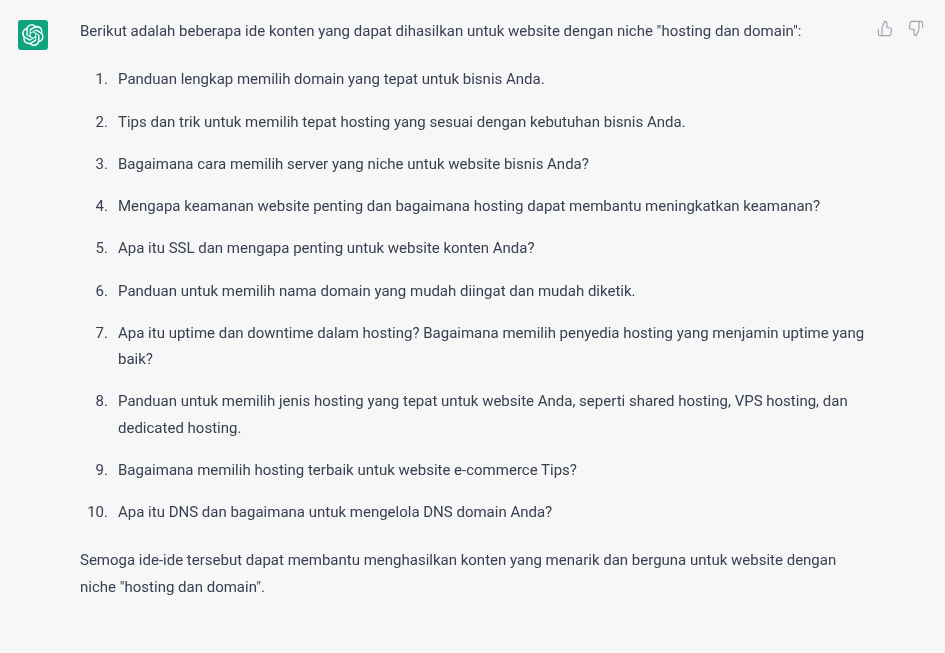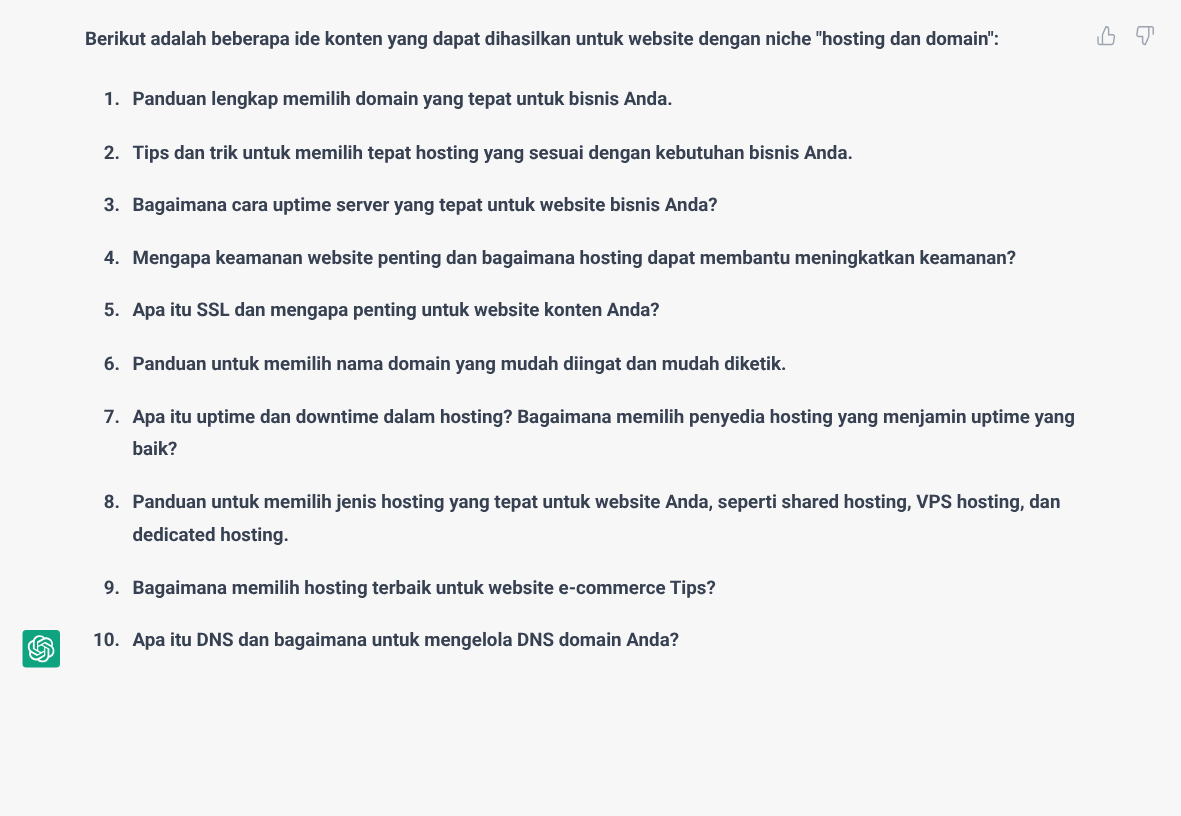--- a/index.html
+++ b/index.html
@@ -10,24 +10,23 @@
     body {
       font-family: -apple-system, BlinkMacSystemFont, "Segoe UI", Roboto, "Helvetica Neue", Arial, sans-serif;
       background: #f7f7f8;
       color: #374151;
       font-size: 15px;
       line-height: 1.75;
     }
     .message-row {
       display: flex;
       padding: 18px 24px 26px 18px;
-      gap: 20px;
-      align-items: flex-end;
+      gap: 32px;
+      align-items: flex-start;
       position: relative;
-      font-weight: bold;
     }
     .avatar {
       width: 30px;
       height: 30px;
       background: #10a37f;
       border-radius: 3px;
       display: flex;
       align-items: center;
       justify-content: center;
       flex-shrink: 0;
@@ -111,21 +110,21 @@
     <p class="intro">Berikut adalah beberapa ide konten yang dapat dihasilkan untuk website dengan niche "hosting dan domain":</p>
 
     <ol>
       <li>
           <span>Panduan lengkap memilih domain yang tepat untuk bisnis Anda.</span>
         </li>
       <li>
           <span>Tips dan trik untuk memilih tepat hosting yang sesuai dengan kebutuhan bisnis Anda.</span>
         </li>
       <li>
-          <span>Bagaimana cara uptime server yang tepat untuk website bisnis Anda?</span>
+          <span>Bagaimana cara memilih server yang niche untuk website bisnis Anda?</span>
         </li>
       <li>
           <span>Mengapa keamanan website penting dan bagaimana hosting dapat membantu meningkatkan keamanan?</span>
         </li>
       <li>
           <span>Apa itu SSL dan mengapa penting untuk website konten Anda?</span>
         </li>
       <li>
           <span>Panduan untuk memilih nama domain yang mudah diingat dan mudah diketik.</span>
         </li>
@@ -136,20 +135,21 @@
           <span>Panduan untuk memilih jenis hosting yang tepat untuk website Anda, seperti shared hosting, VPS hosting, dan dedicated hosting.</span>
         </li>
       <li>
           <span>Bagaimana memilih hosting terbaik untuk website e-commerce Tips?</span>
         </li>
       <li>
           <span>Apa itu DNS dan bagaimana untuk mengelola DNS domain Anda?</span>
         </li>
     </ol>
 
+    <p class="outro">Semoga ide-ide tersebut dapat membantu menghasilkan konten yang menarik dan berguna untuk website dengan niche "hosting dan domain".</p>
   </div>
 
   <div class="feedback">
     <div class="fb-btn">
       <svg viewBox="0 0 24 24">
         <path d="M7 22V11M2 13v7a2 2 0 0 0 2 2h13.4a2 2 0 0 0 2-1.7l1.1-7a2 2 0 0 0-2-2.3H14V5a3 3 0 0 0-3-3l-4 9"></path>
       </svg>
     </div>
     <div class="fb-btn">
       <svg viewBox="0 0 24 24">

